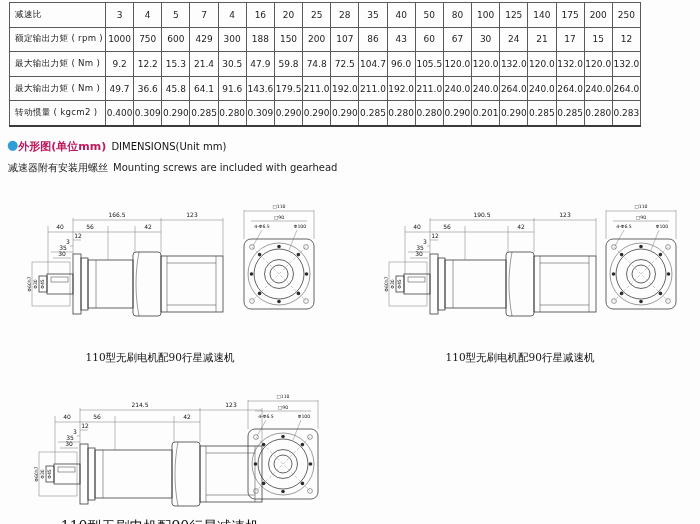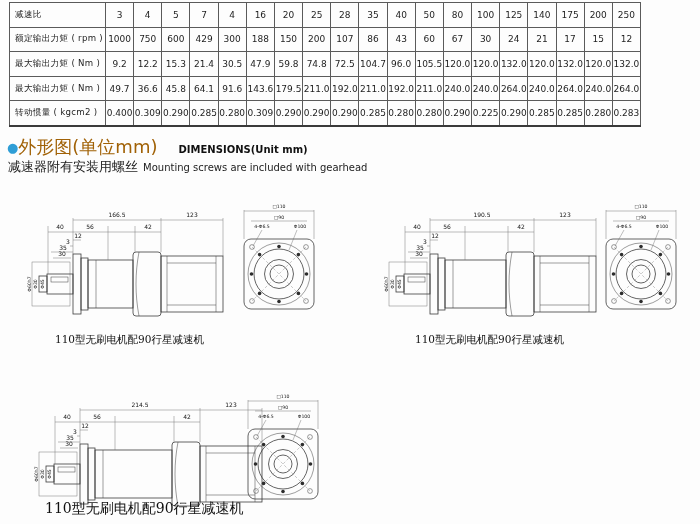--- a/index.html
+++ b/index.html
@@ -21,39 +21,39 @@
     text-align:center;vertical-align:middle;
     height:23.6px;padding:0;color:#1d1d1d;
     overflow:hidden;white-space:nowrap;
   }
   .spec-table td.rowlabel{
     text-align:left;padding-left:5px;font-size:8.6px;letter-spacing:0.3px;
   }
   
   .sec-title{position:absolute;top:135px;left:7px;white-space:nowrap}
   .sec-title .bullet{font-size:13px;vertical-align:1px}
-  .sec-title .cn{font-size:18px;font-weight:normal;color:#a16207}
-  .sec-title .en{font-size:10px;font-weight:bold;color:#111;margin-left:16px}
+  .sec-title .cn{font-size:11px;font-weight:bold;color:#be185d}
+  .sec-title .en{font-size:10px;font-weight:normal;color:#111;margin-left:0}
   .sec-sub{position:absolute;top:156px;left:8px;white-space:nowrap}
-  .sec-sub .cn{font-size:13px;color:#222}
+  .sec-sub .cn{font-size:10px;color:#222}
   .sec-sub .en{font-size:10px;color:#222;margin-left:0}
   
   .dwg{position:absolute}
   .ln{fill:none;stroke:#3c3c3c;stroke-width:0.8}
   .lt{fill:none;stroke:#3c3c3c;stroke-width:0.5}
   .dim{fill:none;stroke:#6e6e6e;stroke-width:0.45}
   .dash{stroke-dasharray:3 2;stroke-width:0.4;stroke:#7a7a7a;fill:none}
   text.dt{font-size:6px;fill:#161616;font-family:"DejaVu Sans",sans-serif}
   text.ds{font-size:4.6px;fill:#161616;font-family:"DejaVu Sans",sans-serif}
   text.ctr{text-anchor:middle}
   .dot{fill:#2c2c2c;stroke:none}
   .cap{
-    position:absolute;text-align:left;color:#101010;
+    position:absolute;text-align:center;color:#101010;
     font-family:"DejaVu Serif","Liberation Serif",serif;
-    font-size:10.5px;white-space:nowrap;
+    font-size:10.5px;white-space:nowrap;margin-top:18px;
   }
   .cap.big{font-size:14px}
 </style>
 </head>
 <body>
 
 <table class="spec-table">
   <colgroup>
       <col style="width:96px">
     </colgroup>
@@ -154,21 +154,21 @@
         <td>0.285</td>
         <td>0.280</td>
         <td>0.309</td>
         <td>0.290</td>
         <td>0.290</td>
         <td>0.290</td>
         <td>0.285</td>
         <td>0.280</td>
         <td>0.280</td>
         <td>0.290</td>
-        <td>0.225</td>
+        <td>0.201</td>
         <td>0.290</td>
         <td>0.285</td>
         <td>0.285</td>
         <td>0.280</td>
         <td>0.283</td>
       </tr>
     </tbody>
 </table>
 
 <div class="sec-title">

